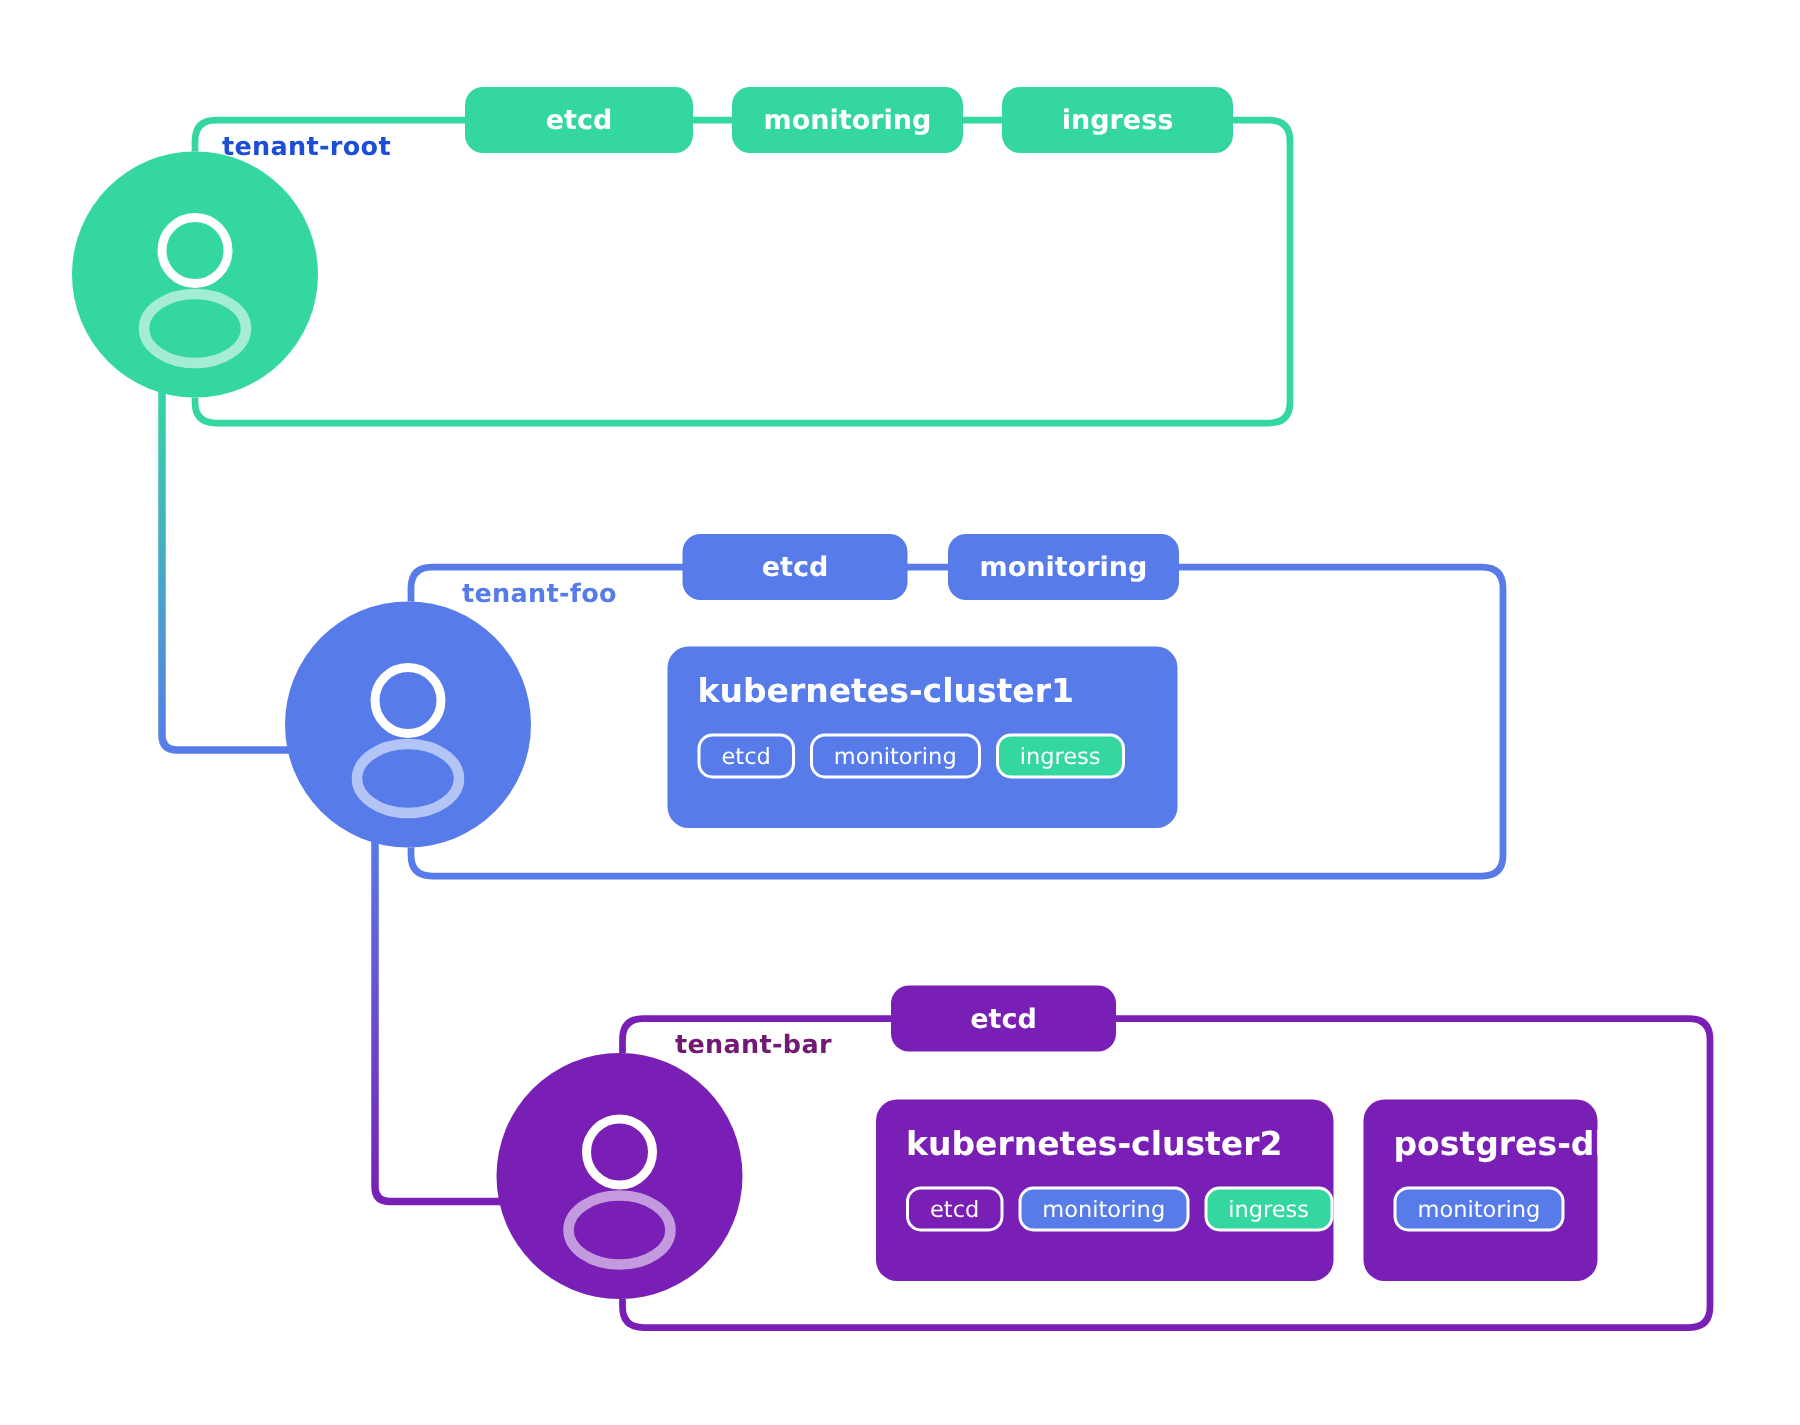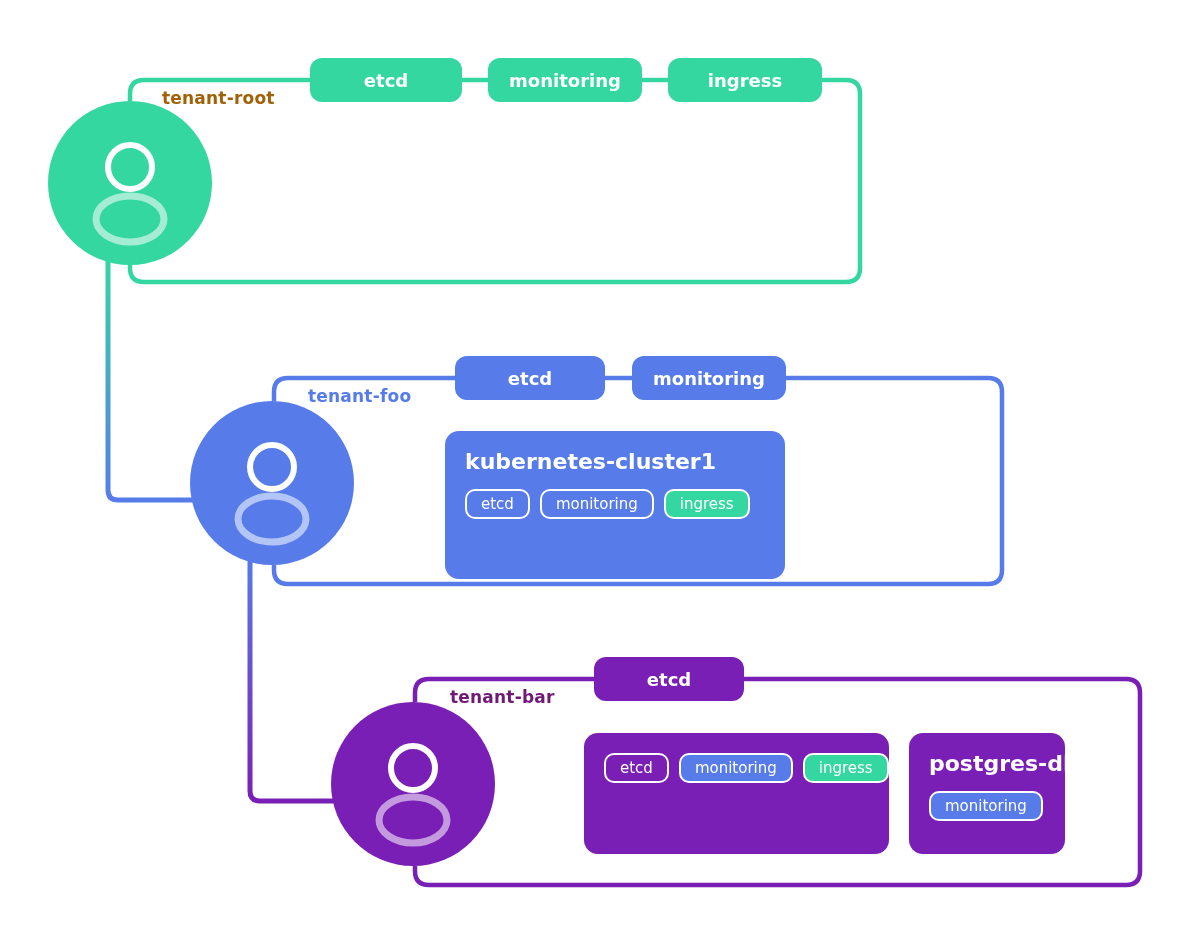--- a/index.html
+++ b/index.html
@@ -162,57 +162,58 @@
                L 744 679" fill="none" stroke="#7a1fb5" stroke-width="4.5" stroke-linecap="round"></path>
     </g>
   </svg>
 
   <div class="avatar" style="left:48px; top:101px; width:164px; height:164px; background:#35d7a1;">
     <svg width="164" height="164" viewBox="0 0 164 164">
       <circle cx="82" cy="66" r="22" fill="none" stroke="#ffffff" stroke-width="6"></circle>
       <ellipse cx="82" cy="118" rx="34" ry="23" fill="none" stroke="#ffffff" stroke-opacity="0.55" stroke-width="7"></ellipse>
     </svg>
   </div>
-  <div class="tenant-label" style="left:162px; top:90px; color:#a16207;">tenant-root</div>
+  <div class="tenant-label" style="left:148px; top:90px; color:#1d4ed8;">tenant-root</div>
 
   <div class="chip" style="left:310px; top:58px; width:152px; background:#35d7a1;">etcd</div>
   <div class="chip" style="left:488px; top:58px; width:154px; background:#35d7a1;">monitoring</div>
   <div class="chip" style="left:668px; top:58px; width:154px; background:#35d7a1;">ingress</div>
 
   <div class="avatar" style="left:190px; top:401px; width:164px; height:164px; background:#577cea;">
     <svg width="164" height="164" viewBox="0 0 164 164">
       <circle cx="82" cy="66" r="22" fill="none" stroke="#ffffff" stroke-width="6"></circle>
       <ellipse cx="82" cy="118" rx="34" ry="23" fill="none" stroke="#ffffff" stroke-opacity="0.55" stroke-width="7"></ellipse>
     </svg>
   </div>
   <div class="tenant-label" style="left:308px; top:388px; color:#577cea;">tenant-foo</div>
 
   <div class="chip" style="left:455px; top:356px; width:150px; background:#577cea;">etcd</div>
   <div class="chip" style="left:632px; top:356px; width:154px; background:#577cea;">monitoring</div>
 
-  <div class="card" style="left:445px; top:431px; width:340px; height:148px; background:#577cea;">
+  <div class="card" style="left:445px; top:431px; width:340px; height:121px; background:#577cea;">
     <div class="card-title">kubernetes-cluster1</div>
     <div class="card-chips">
       <span class="mini-chip outline">etcd</span>
       <span class="mini-chip outline">monitoring</span>
       <span class="mini-chip" style="background:#35d7a1;">ingress</span>
     </div>
   </div>
 
   <div class="avatar" style="left:331px; top:702px; width:164px; height:164px; background:#7a1fb5;">
     <svg width="164" height="164" viewBox="0 0 164 164">
       <circle cx="82" cy="66" r="22" fill="none" stroke="#ffffff" stroke-width="6"></circle>
       <ellipse cx="82" cy="118" rx="34" ry="23" fill="none" stroke="#ffffff" stroke-opacity="0.55" stroke-width="7"></ellipse>
     </svg>
   </div>
   <div class="tenant-label" style="left:450px; top:689px; color:#701a75;">tenant-bar</div>
 
   <div class="chip" style="left:594px; top:657px; width:150px; background:#7a1fb5;">etcd</div>
 
   <div class="card" style="left:584px; top:733px; width:305px; height:121px; background:#7a1fb5;">
+    <div class="card-title">kubernetes-cluster2</div>
     <div class="card-chips">
       <span class="mini-chip outline">etcd</span>
       <span class="mini-chip" style="background:#577cea;">monitoring</span>
       <span class="mini-chip" style="background:#35d7a1;">ingress</span>
     </div>
   </div>
 
   <div class="card" style="left:909px; top:733px; width:156px; height:121px; background:#7a1fb5;">
     <div class="card-title">postgres-db1</div>
     <div class="card-chips">

